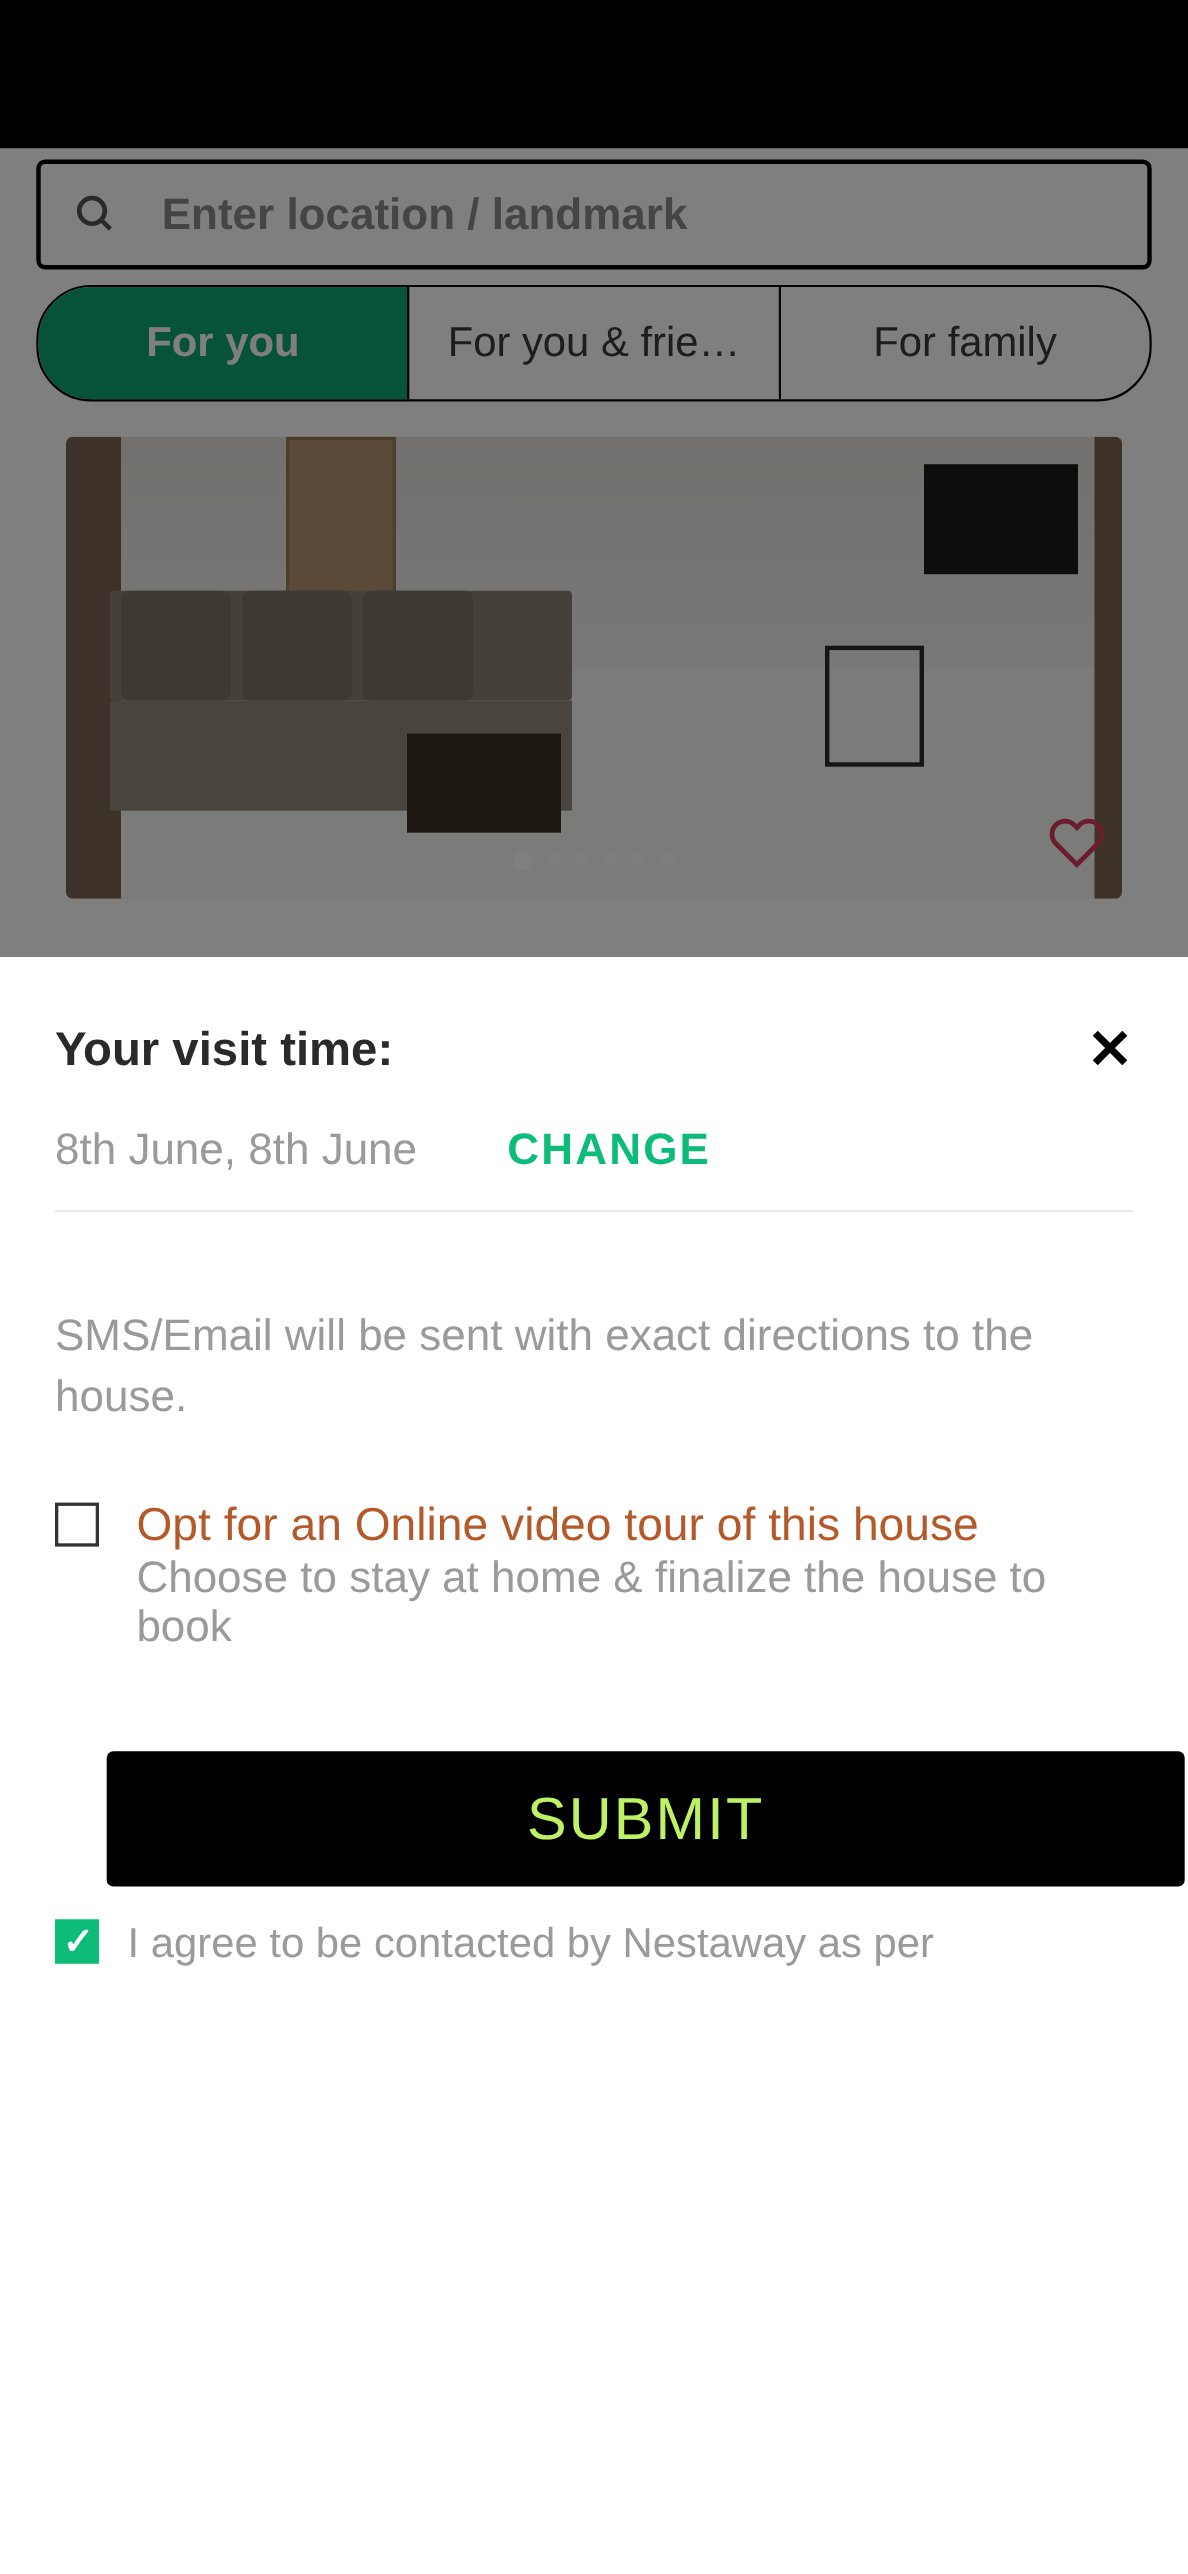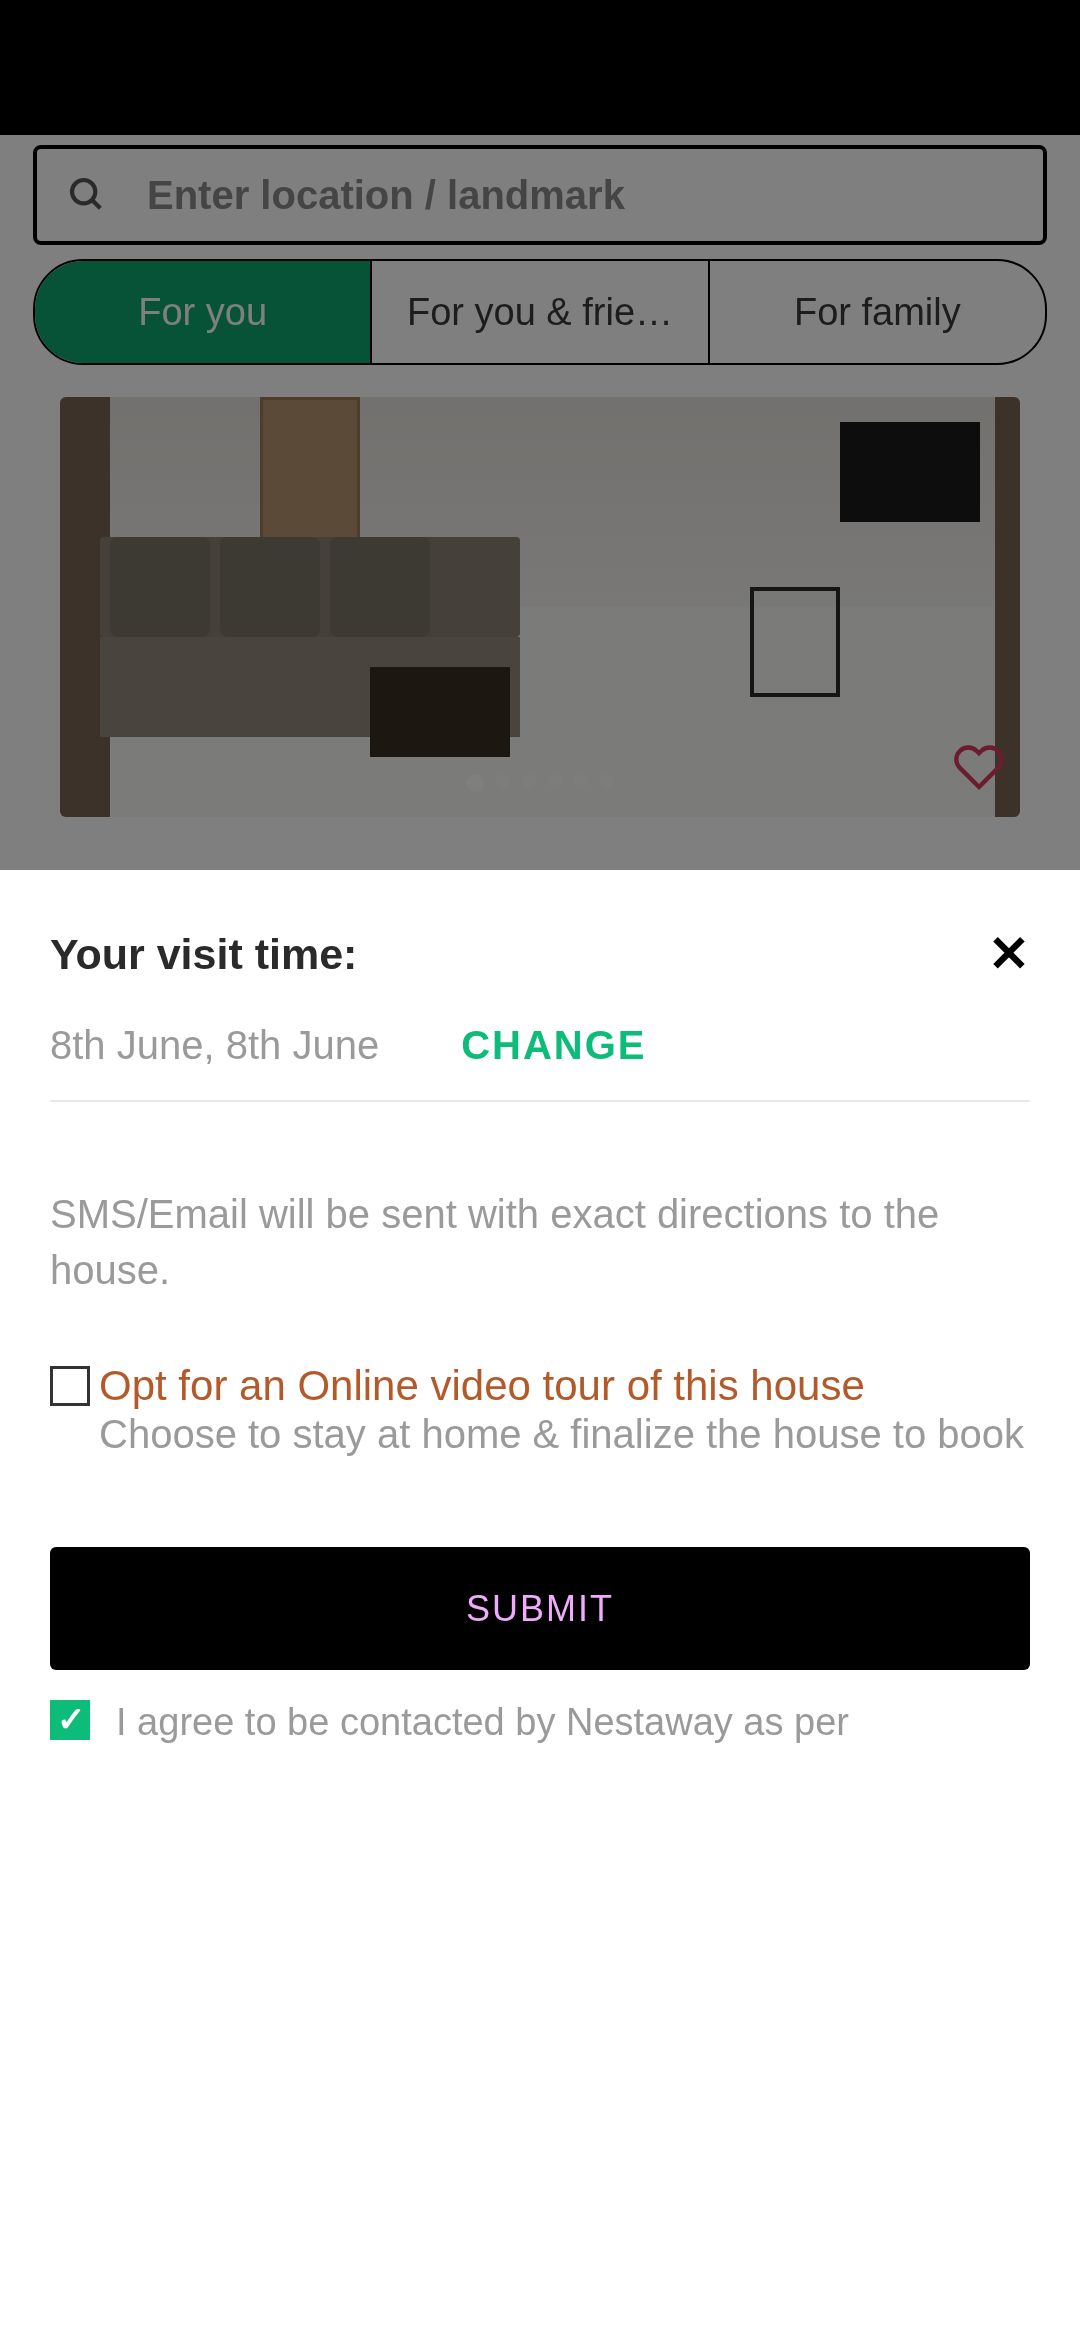--- a/index.html
+++ b/index.html
@@ -37,21 +37,21 @@
       justify-content: center;
       font-size: 38px;
       color: #3a3a3a;
       border-right: 2px solid #000;
       white-space: nowrap;
       overflow: hidden;
       text-overflow: ellipsis;
       padding: 0 20px;
     }
     .tab:last-child { border-right: none; }
-    .tab.active { background: #0da671; color: #fff; font-weight: 400; }
+    .tab.active { background: #0da671; color: #fff; font-weight: 700; }
     
     .listing-card {
       margin: 32px 60px 0 60px;
       position: relative;
     }
     .listing-img {
       width: 100%;
       height: 420px;
       border-radius: 6px;
       position: relative;
@@ -113,40 +113,41 @@
       border: 4px solid #000;
       border-radius: 6px;
       height: 130px;
       padding: 0 26px;
       font-size: 40px;
       color: #2a2a2a;
       outline: none;
     }
     .input-field::placeholder { color: #2a2a2a; }
     
-    .opt-row { margin-top: 64px; display: flex; align-items: flex-start; gap: 9px; }
+    .opt-row { margin-top: 64px; display: flex; align-items: flex-start; gap: 34px; }
     .checkbox { width: 40px; height: 40px; border: 3px solid #333; flex-shrink: 0; margin-top: 4px; position: relative; cursor: pointer; }
     .checkbox.checked { background: #0DBC79; border-color: #0DBC79; }
     .checkbox.checked::after { content: '✓'; color: #fff; position: absolute; top: -4px; left: 4px; font-size: 34px; font-weight: bold; }
     .opt-text-wrap { flex: 1; }
     .opt-title { font-size: 42px; color: #b45a2a; font-weight: 500; }
     .opt-sub { font-size: 40px; color: #9a9a9a; margin-top: 2px; }
     
     .submit-btn {
       margin-top: 90px;
       width: 100%;
       height: 123px;
       background: #000;
-      color: #f0abfc;
-      font-size: 36px;
+      color: #bef264;
+      font-size: 54px;
       font-weight: 500;
       letter-spacing: 2px;
       border: none;
       border-radius: 6px;
       cursor: pointer;
+      margin-left: 47px;
     }
     
     .agree-row { margin-top: 26px; display: flex; align-items: flex-start; gap: 26px; }
     .agree-text { font-size: 38px; color: #9a9a9a; line-height: 1.4; }
     
     .nav-bar { position: absolute; bottom: 0; left: 0; right: 0; height: 60px; background: #000; display: flex; align-items: center; justify-content: center; }
     .nav-handle { width: 210px; height: 8px; background: #fff; border-radius: 4px; }
   </style>
 </head>
 <body>

